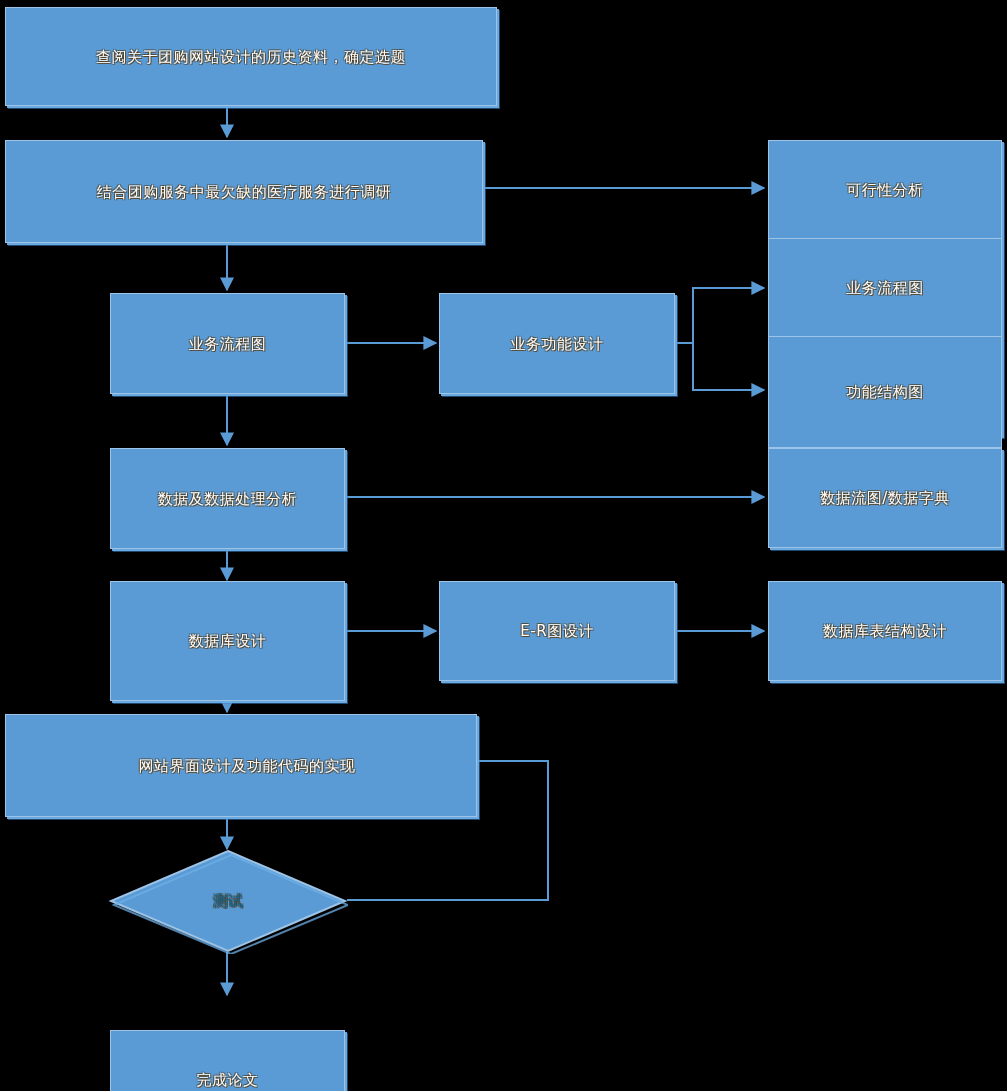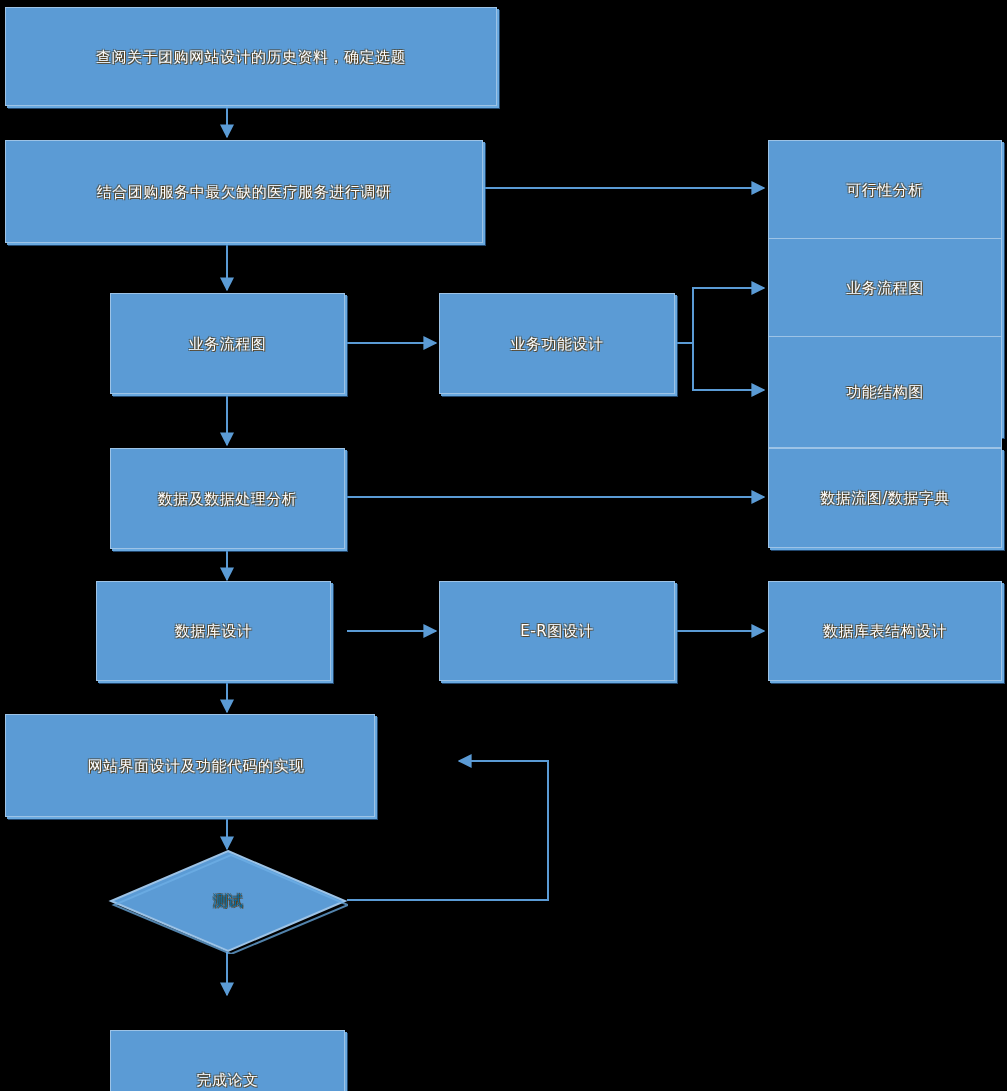--- a/index.html
+++ b/index.html
@@ -140,25 +140,25 @@
   </div>
 
   <div class="node" style="left:110px; top:293px; width:235px; height:101px;">
     <span class="label">业务流程图</span>
   </div>
 
   <div class="node" style="left:110px; top:448px; width:235px; height:101px;">
     <span class="label">数据及数据处理分析</span>
   </div>
 
-  <div class="node" style="left:96px; top:581px; width:235px; height:100px;">
+  <div class="node" style="left:110px; top:581px; width:235px; height:120px;">
     <span class="label">数据库设计</span>
   </div>
 
-  <div class="node" style="left:5px; top:714px; width:370px; height:103px;padding-left:12px;">
+  <div class="node" style="left:5px; top:714px; width:472px; height:103px;padding-left:12px;">
     <span class="label">网站界面设计及功能代码的实现</span>
   </div>
 
   <div class="node" style="left:110px; top:986px; width:235px; height:99px;margin-top:44px;">
     <span class="label">完成论文</span>
   </div>
 
   <div class="node" style="left:439px; top:293px; width:236px; height:101px;">
     <span class="label">业务功能设计</span>
   </div>

